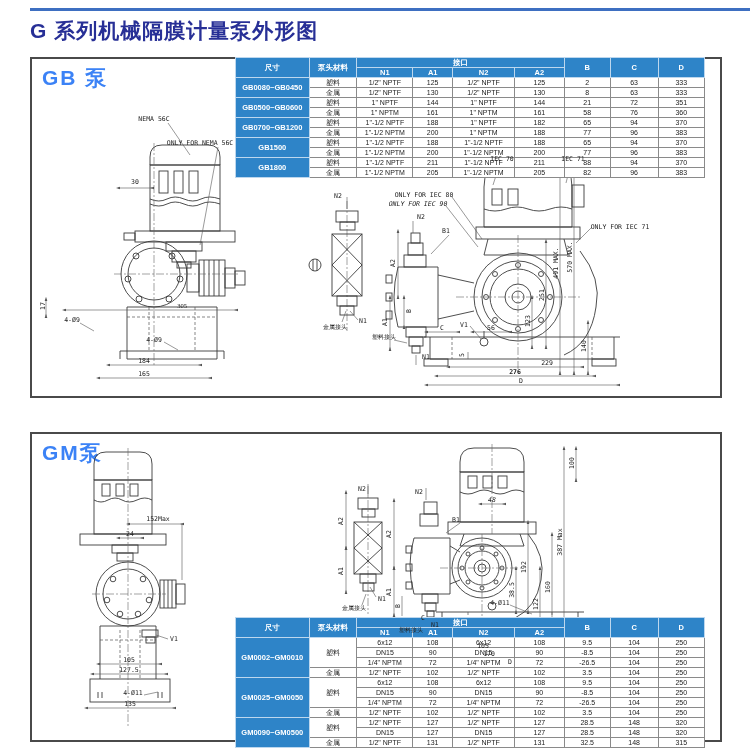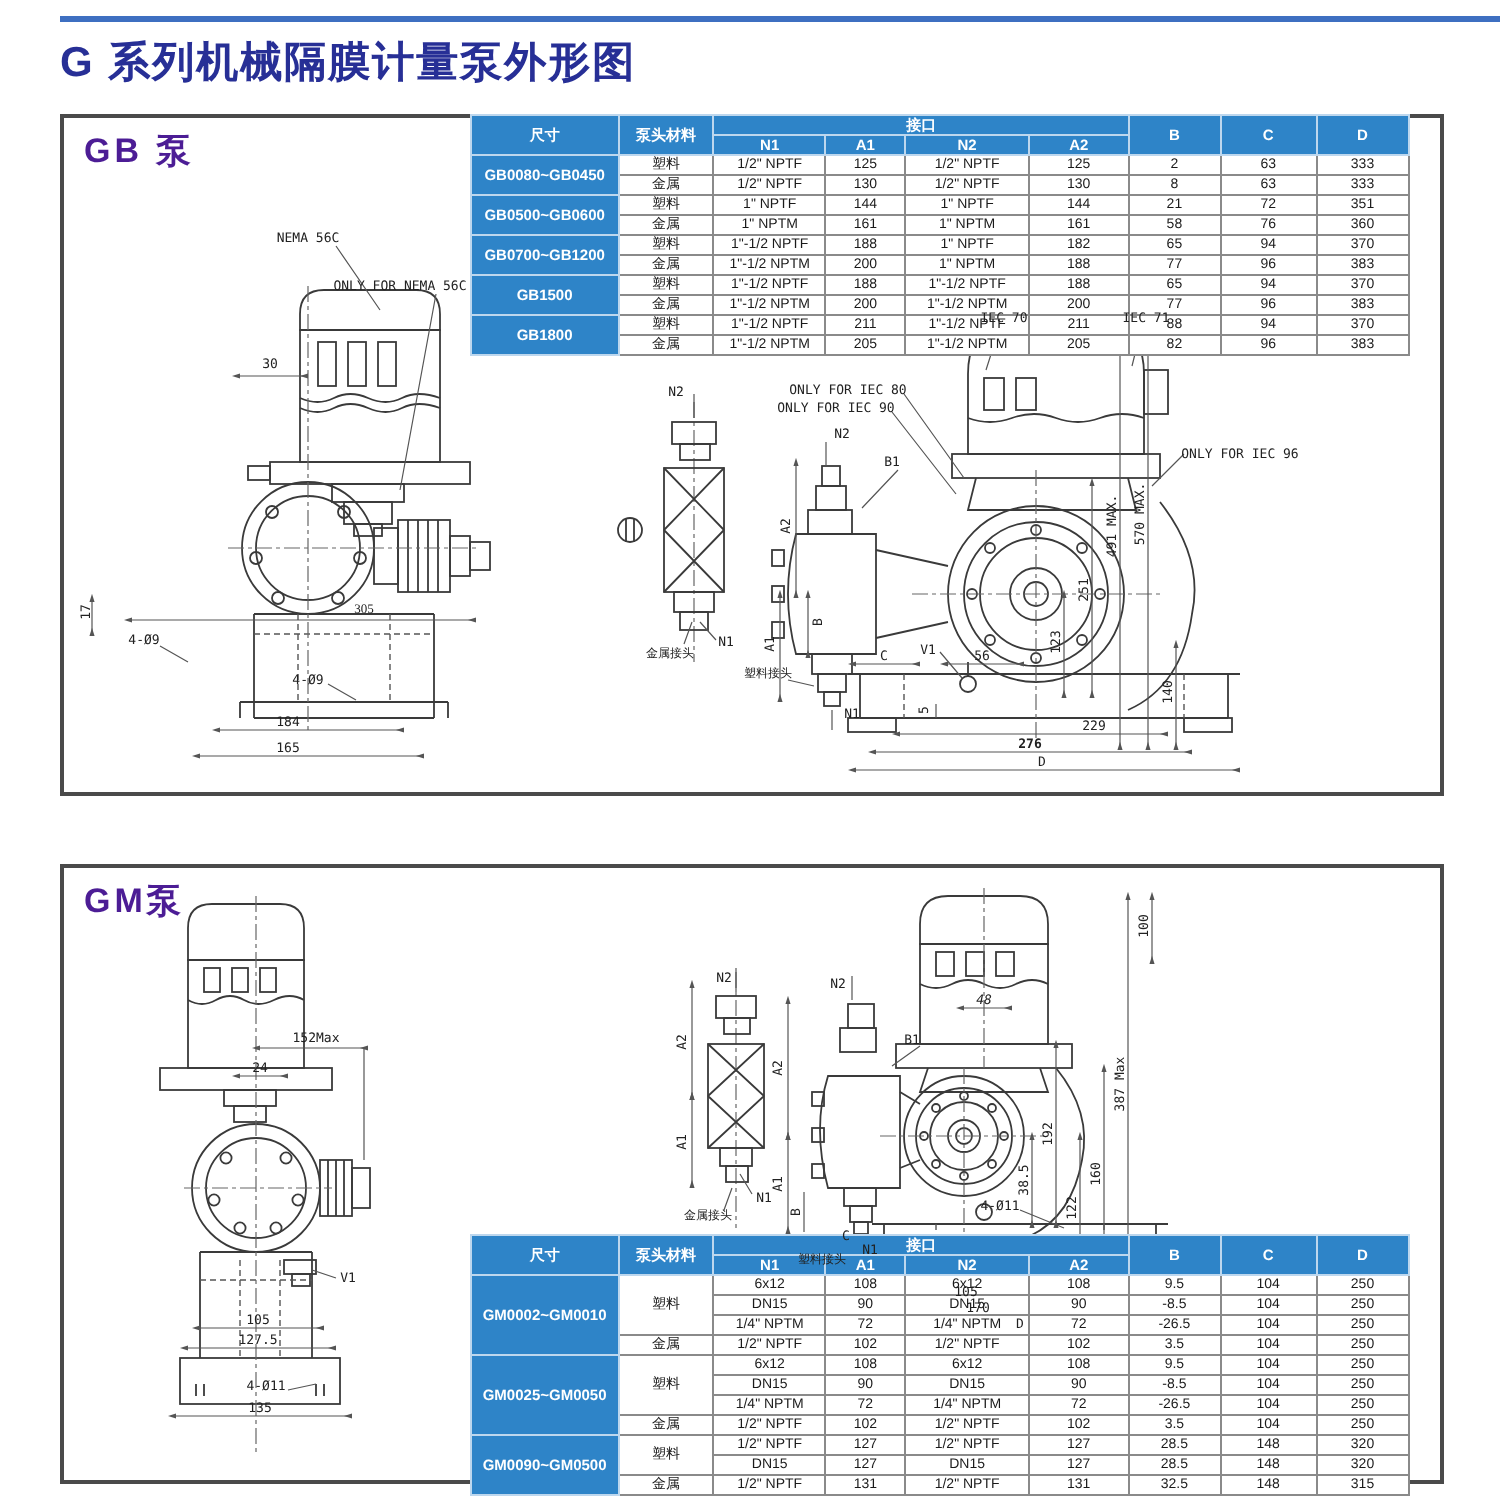--- a/index.html
+++ b/index.html
@@ -3,21 +3,21 @@
 <meta charset="utf-8">
 <style>
   html,body{margin:0;padding:0;background:#fff;width:750px;height:754px;overflow:hidden;
     font-family:"Liberation Sans",sans-serif;position:relative}
   .top-rule{position:absolute;left:30px;top:8px;width:720px;height:3px;background:#3E6FC1}
   .page-title{position:absolute;left:30px;top:17px;margin:0;font-size:21px;font-weight:bold;
     color:#272F96;letter-spacing:1px}
   .panel{position:absolute;left:30px;width:688px;border:2px solid #4a4a4a;background:#fff}
   #gb-panel{top:57px;height:337px}
   #gm-panel{top:432px;height:306px}
-  .panel-label{position:absolute;left:10px;top:5px;font-size:17px;font-weight:bold;color:#4c1d95;
+  .panel-label{position:absolute;left:10px;top:5px;font-size:21px;font-weight:bold;color:#3b82f6;
     letter-spacing:2px}
   
   table.spec{position:absolute;border-collapse:collapse;table-layout:fixed;background:#fff;
     border:1px solid #444}
   #gb-table{left:203px;top:-2px;width:470px}
   #gm-table{left:203px;top:183px;width:470px}
   table.spec th{background:#2E84C8;color:#fff;font-weight:bold;font-size:7.5px;
     border:1px solid #BDD7EE;height:9px;padding:0;line-height:1}
   table.spec td{border:1px solid #8a8a8a;font-size:7px;color:#1a1a1a;text-align:center;
     height:9px;padding:0 1px;line-height:1;font-family:"Liberation Sans",sans-serif}
@@ -308,22 +308,22 @@
     <span class="ann" style="left: 150px; top: 246px; font-family: Liberation Serif, serif;">305</span>
     <span class="ann" style="left: 122px; top: 281px;">4-Ø9</span>
     <span class="ann" style="left: 112px; top: 302px;">184</span>
     <span class="ann" style="left: 112px; top: 315px;">165</span>
     <span class="ann" style="left: 306px; top: 137px;">N2</span>
     <span class="ann zh" style="left: 303px; top: 268px;">金属接头</span>
     <span class="ann" style="left: 331px; top: 262px;">N1</span>
     <span class="ann" style="left: 470px; top: 100px;">IEC 70</span>
     <span class="ann" style="left: 541px; top: 100px;">IEC 71</span>
     <span class="ann" style="left: 392px; top: 136px;">ONLY FOR IEC 80</span>
-    <span class="ann" style="left: 386px; top: 145px;">ONLY FOR IEC 90</span>
-    <span class="ann" style="left: 588px; top: 168px;">ONLY FOR IEC 96</span>
+    <span class="ann" style="left: 386px; top: 145px; font-style: italic;">ONLY FOR IEC 90</span>
+    <span class="ann" style="left: 588px; top: 168px;">ONLY FOR IEC 71</span>
     <span class="ann" style="left: 389px; top: 158px;">N2</span>
     <span class="ann" style="left: 414px; top: 172px;">B1</span>
     <span class="ann vert" style="left: 361px; top: 204px;">A2</span>
     <span class="ann vert" style="left: 353px; top: 263px;">A1</span>
     <span class="ann vert" style="left: 377px; top: 252px;">B</span>
     <span class="ann zh" style="left: 352px; top: 278px;">塑料接头</span>
     <span class="ann" style="left: 394px; top: 298px;">N1</span>
     <span class="ann" style="left: 410px; top: 269px;">C</span>
     <span class="ann" style="left: 432px; top: 266px;">V1</span>
     <span class="ann" style="left: 459px; top: 269px;">56</span>

